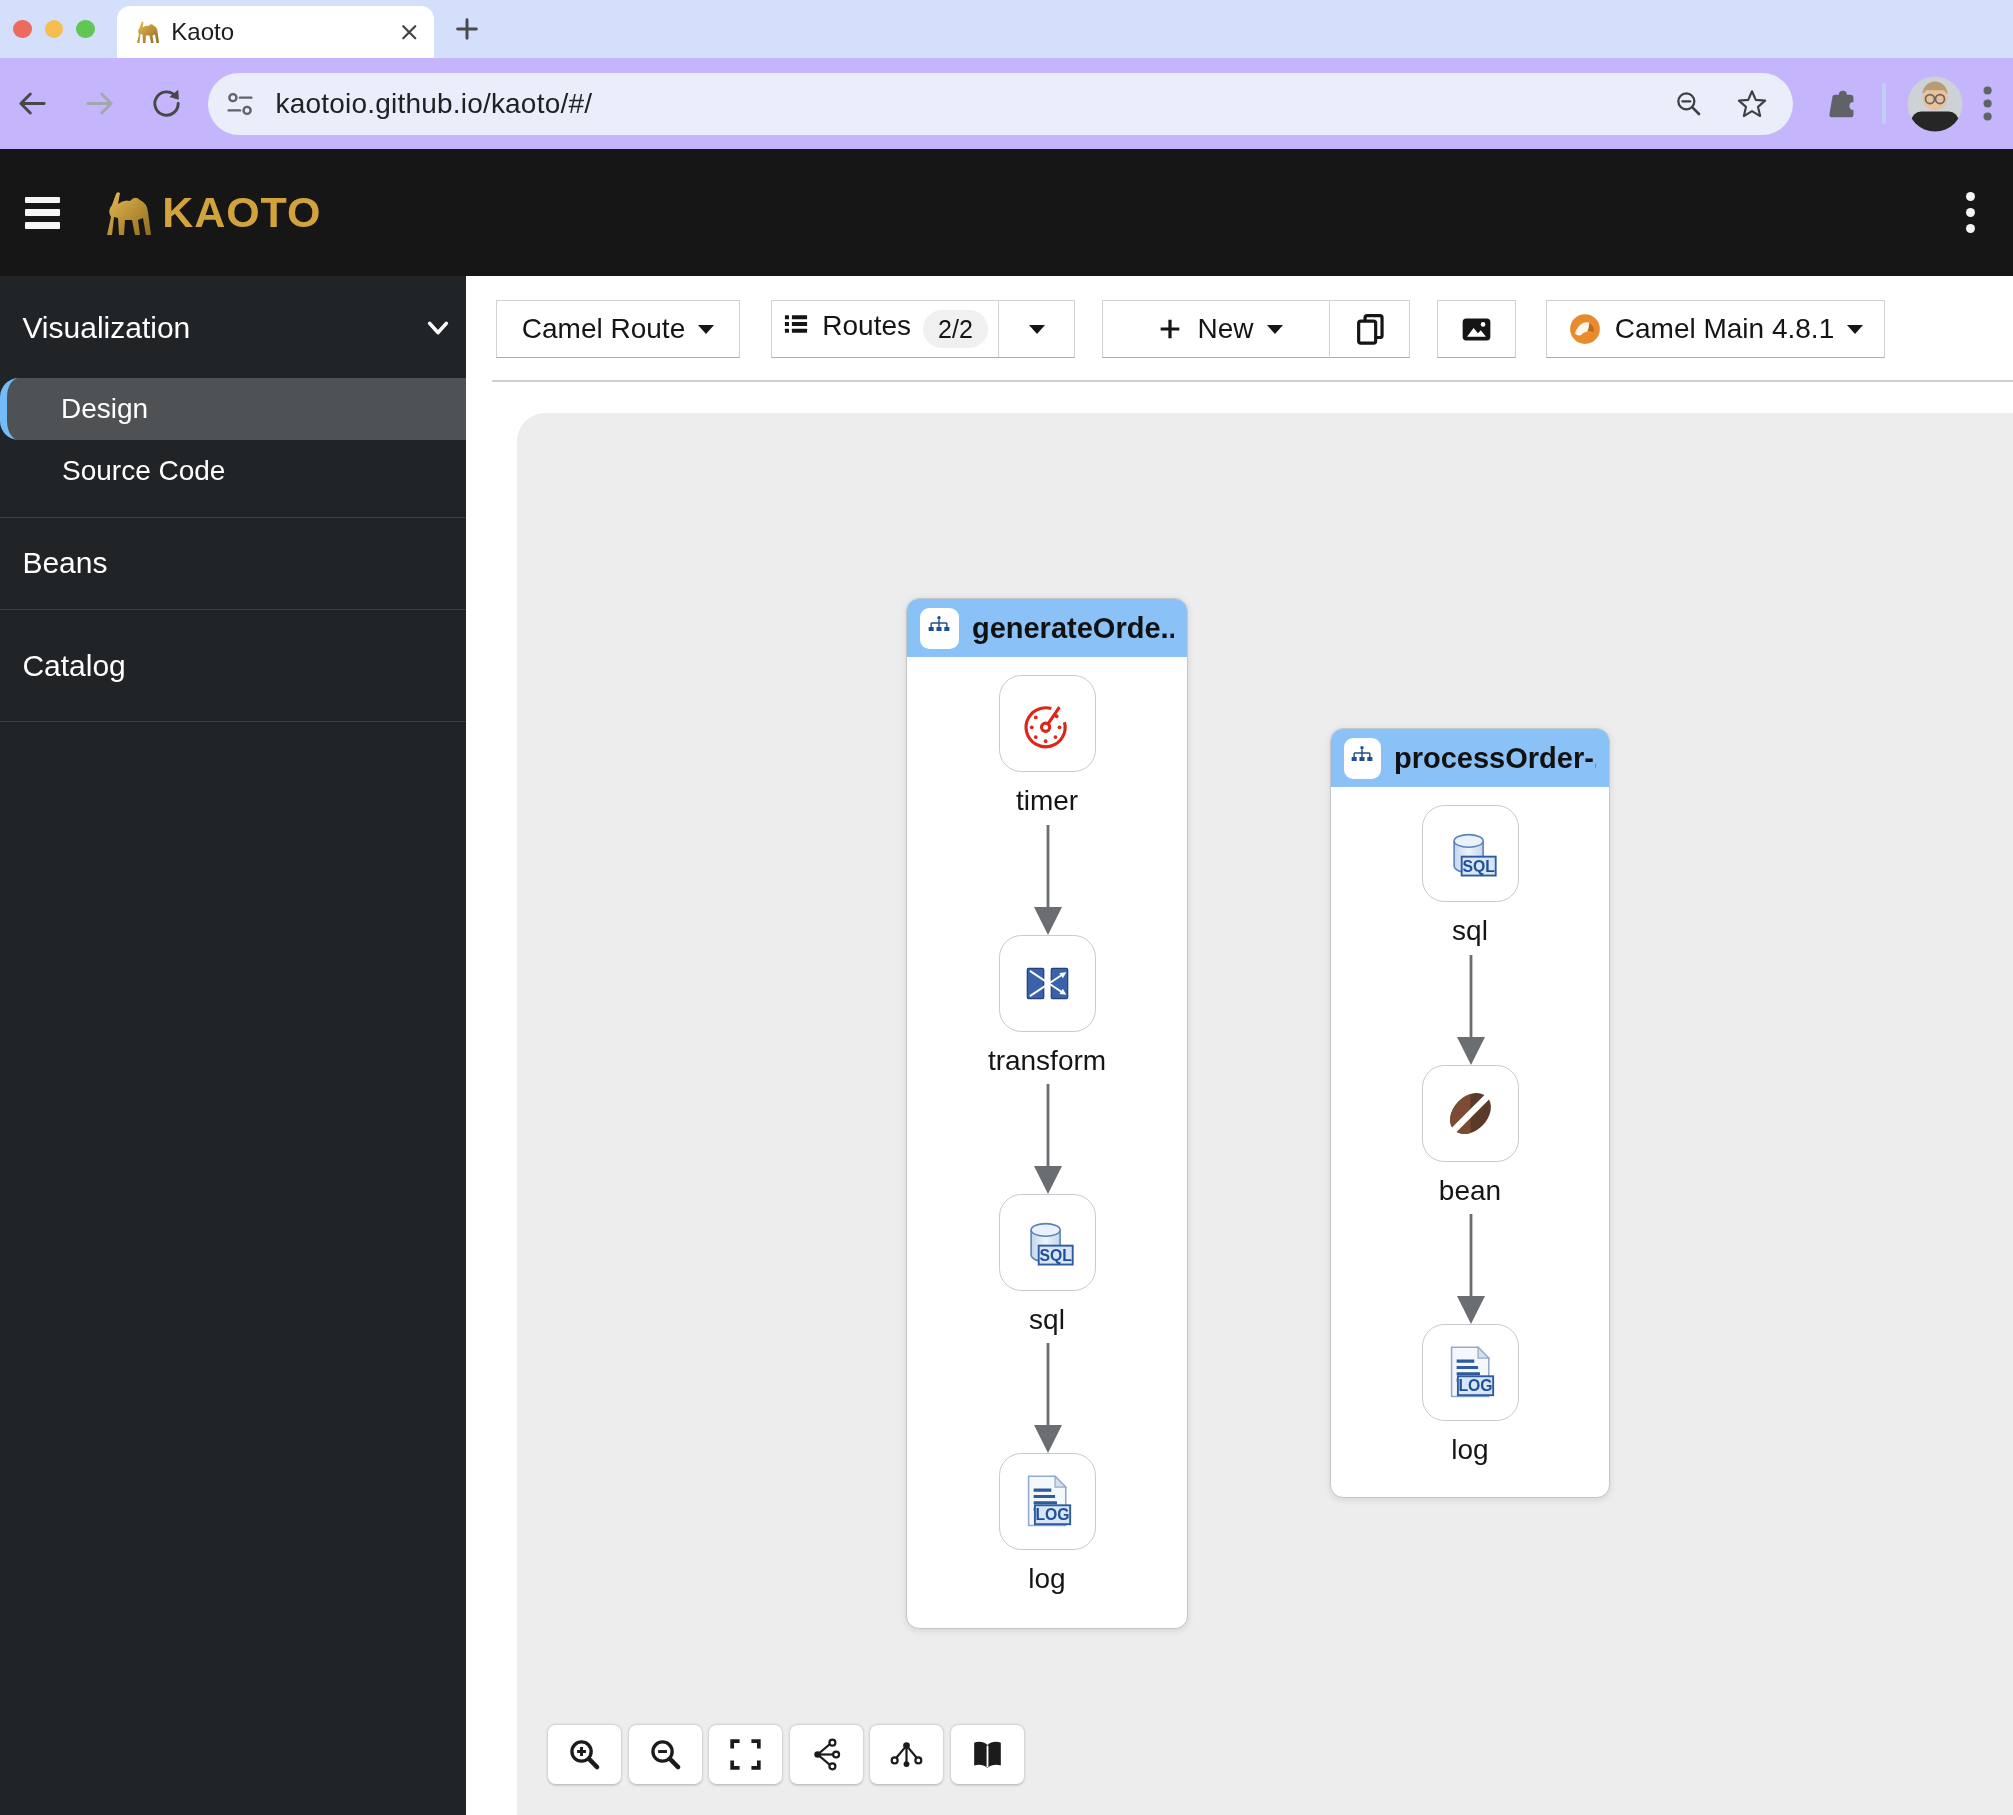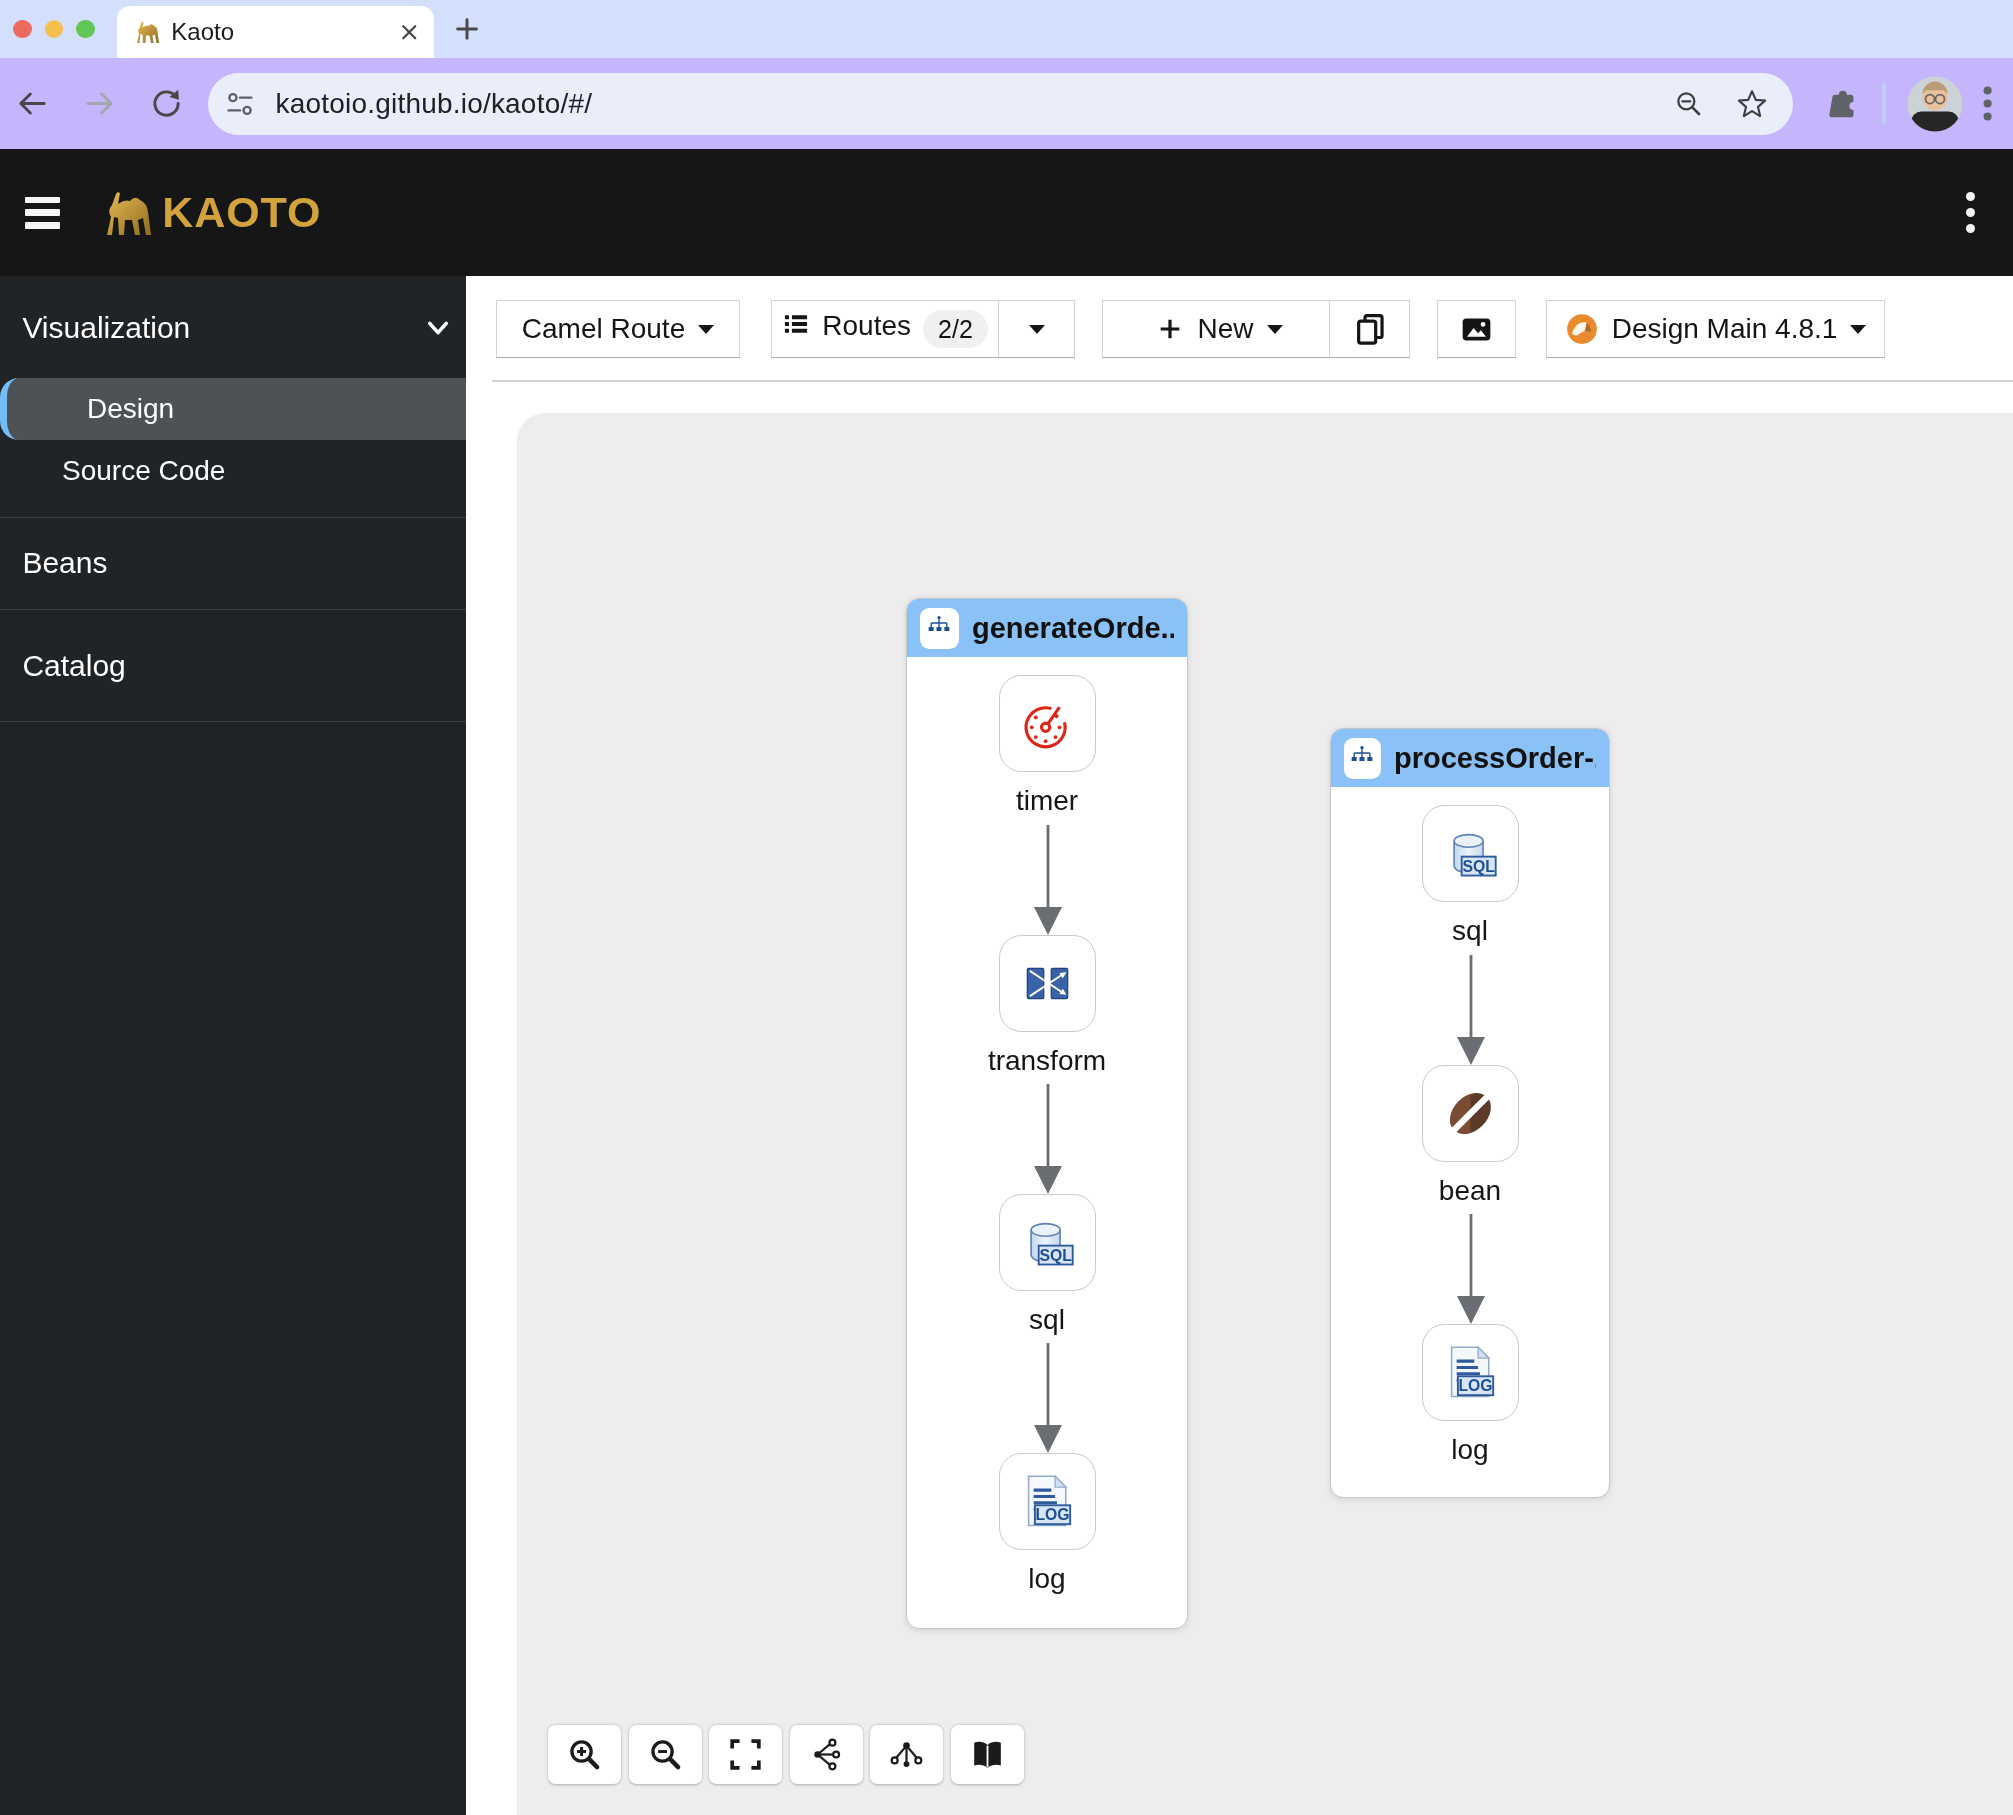--- a/index.html
+++ b/index.html
@@ -38,21 +38,21 @@
   .app-kebab { margin-left:auto; margin-right:39px; display:flex; flex-direction:column; gap:6.5px; }
   .app-kebab i { width:9.3px; height:9.3px; border-radius:50%; background:#f5f5f5; }
 
   
   .sidebar { position:absolute; left:0; top:276px; width:505px; height:1540px; background:#212427; }
   .sb-viz-header { position:absolute; left:0; top:22.4px; width:100%; height:60px; display:flex;
                    align-items:center; padding:0 54px 0 22.4px; color:#fff; font-size:30px; cursor:pointer; }
   .sb-viz-header svg { margin-left:auto; }
   .sb-item { position:absolute; left:0; width:100%; height:62px; line-height:62px;
              padding-left:62px; font-size:28px; color:#fff; cursor:pointer; }
-  .sb-item.selected { background:#4f5255; border-left:7.5px solid #73bcf7; padding-left:80px;border-radius:19px; }
+  .sb-item.selected { background:#4f5255; border-left:7.5px solid #73bcf7; padding-left:54px;border-radius:19px; }
   .sb-sep { position:absolute; left:0; width:100%; height:0; border-top:1.9px solid #3b3e41; }
   .sb-section { position:absolute; left:0; width:100%; display:flex; align-items:center;
                 padding-left:22.4px; font-size:30px; color:#fff; cursor:pointer; }
 
   
   .main { position:absolute; left:466px; top:276px; width:1548px; height:1540px; background:#fff; }
   .topbar { position:absolute; left:0; top:24px; width:100%; height:58px;border-radius:22px; }
   .tb-btn { position:absolute; top:0; height:58px; background:#fff; border:0.9px solid #d2d2d2;
             border-bottom:1.9px solid #a9abad; display:flex; align-items:center; justify-content:center;
             gap:13px; font-size:28px; color:#151515; cursor:pointer; }
@@ -296,21 +296,21 @@
           <circle cx="33" cy="17" r="3.2" fill="#fff"></circle>
         </svg>
       </div>
 
       <div class="tb-btn" style="left:1080px;width:339px">
         <svg width="34" height="34" viewBox="0 0 48 48">
           <circle cx="24" cy="24" r="21" fill="#e98b2c"></circle>
           <path d="M10,30 C14,18 22,13 30,15 C36,17 38,24 36,30 C30,26 24,27 20,31 C16,35 12,33 10,30 Z" fill="#fdf6ec"></path>
           <path d="M30,15 C36,17 38,24 36,30 C33,28 30,27 27,28 C29,24 30,19 30,15 Z" fill="#b96a1d"></path>
         </svg>
-        <span>Design Main 4.8.1</span>
+        <span>Camel Main 4.8.1</span>
         <span class="caret"></span>
       </div>
     </div>
 
     <div class="tb-divider"></div>
 
     <div class="canvas">
 
       <div class="route-card" style="left:389px;top:185px;width:282px;height:1031px">
         <div class="route-header">

